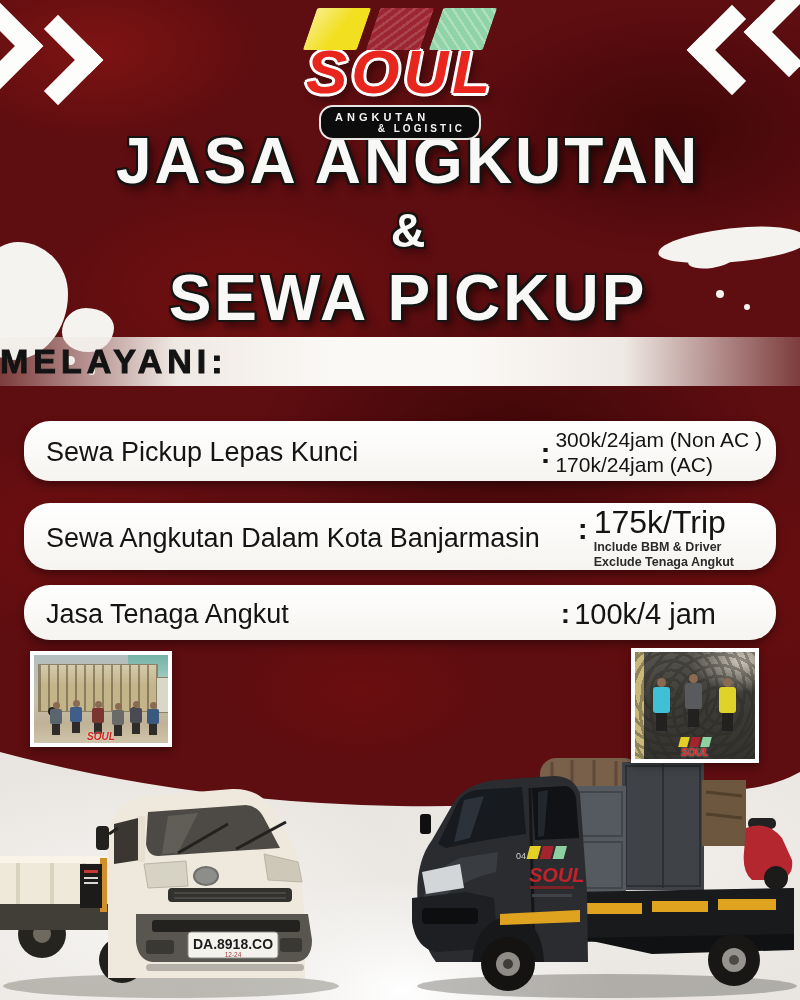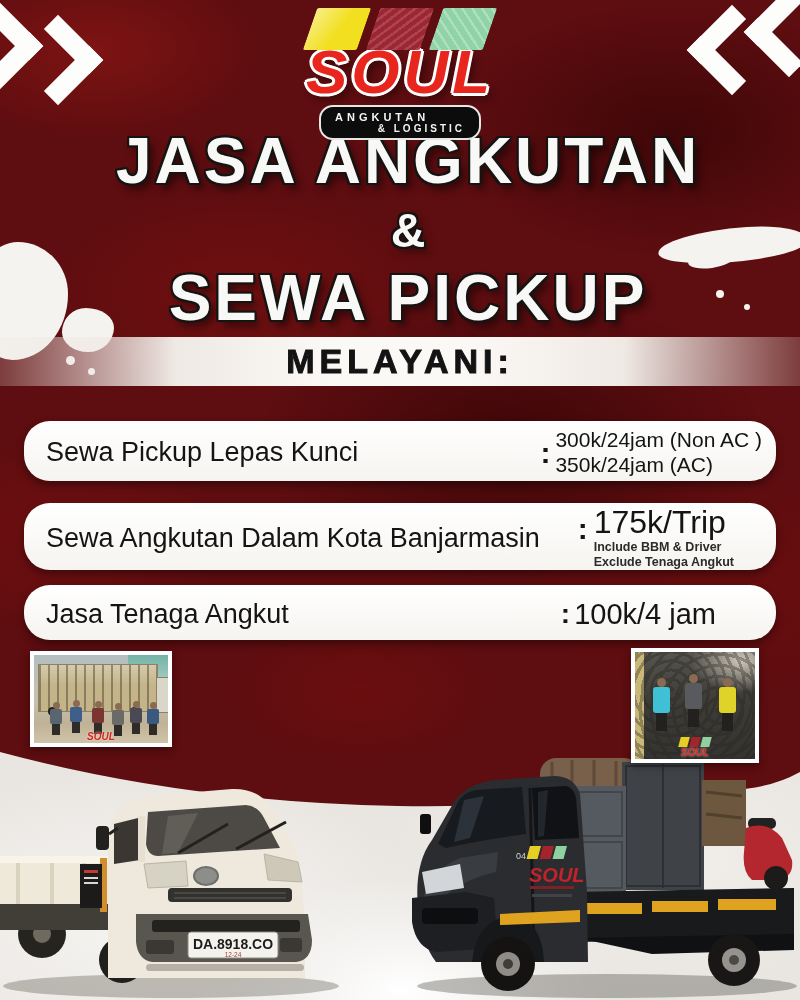--- a/index.html
+++ b/index.html
@@ -63,21 +63,21 @@
     font-size:64px;font-weight:bold;letter-spacing:3px;line-height:1.0;
     text-shadow:-2px -2px 0 #161412,2px -2px 0 #161412,-2px 2px 0 #161412,2px 2px 0 #161412,
       -2px 0 0 #161412,2px 0 0 #161412,0 -2px 0 #161412,0 2px 0 #161412,5px 6px 9px rgba(0,0,0,.55);
   }
   .title .amp{
     font-size:48px;font-weight:bold;margin:10px 0 8px 0;
     text-shadow:-2px -2px 0 #161412,2px -2px 0 #161412,-2px 2px 0 #161412,2px 2px 0 #161412,4px 5px 8px rgba(0,0,0,.5);
   }
   
   .band{
-    position:absolute;left:0;top:337px;width:800px;height:49px;display:flex;align-items:center;justify-content:center;
+    position:absolute;left:0;top:337px;width:800px;height:49px;display:flex;align-items:center;justify-content:flex-start;
     background:linear-gradient(90deg,rgba(235,226,220,.22) 0%,#efe9e4 22%,#fbf9f6 42%,#fbf9f6 58%,#efe9e4 78%,rgba(235,226,220,.22) 100%);
   }
   .band span{font-size:34px;font-weight:bold;color:#131313;letter-spacing:5px;-webkit-text-stroke:1px #131313;}
   
   .row{
     position:absolute;left:24px;width:752px;background:linear-gradient(180deg,#ffffff,#f6f4f0);
     border-radius:26px;box-shadow:0 4px 8px rgba(0,0,0,.40);
     display:flex;align-items:center;padding:3px 0 0 22px;box-sizing:border-box;color:#141414;
   }
   #row1{top:421px;height:60px;} #row2{top:503px;height:67px;} #row3{top:585px;height:55px;}
@@ -186,21 +186,21 @@
   <div class="band">
     <span>MELAYANI:</span>
   </div>
 
   <div class="row" id="row1">
     <span class="label">Sewa Pickup Lepas Kunci</span>
     <span class="rprice">
       <span class="colon">:</span>
       <span class="plines">
         <span>300k/24jam (Non AC )</span>
-        <span>350k/24jam (AC)</span>
+        <span>170k/24jam (AC)</span>
       </span>
     </span>
   </div>
 
   <div class="row" id="row2">
     <span class="label">Sewa Angkutan Dalam Kota Banjarmasin</span>
     <span class="rprice">
       <span class="colon">:</span>
       <span class="plines">
         <span class="pbig">175k/Trip</span>

